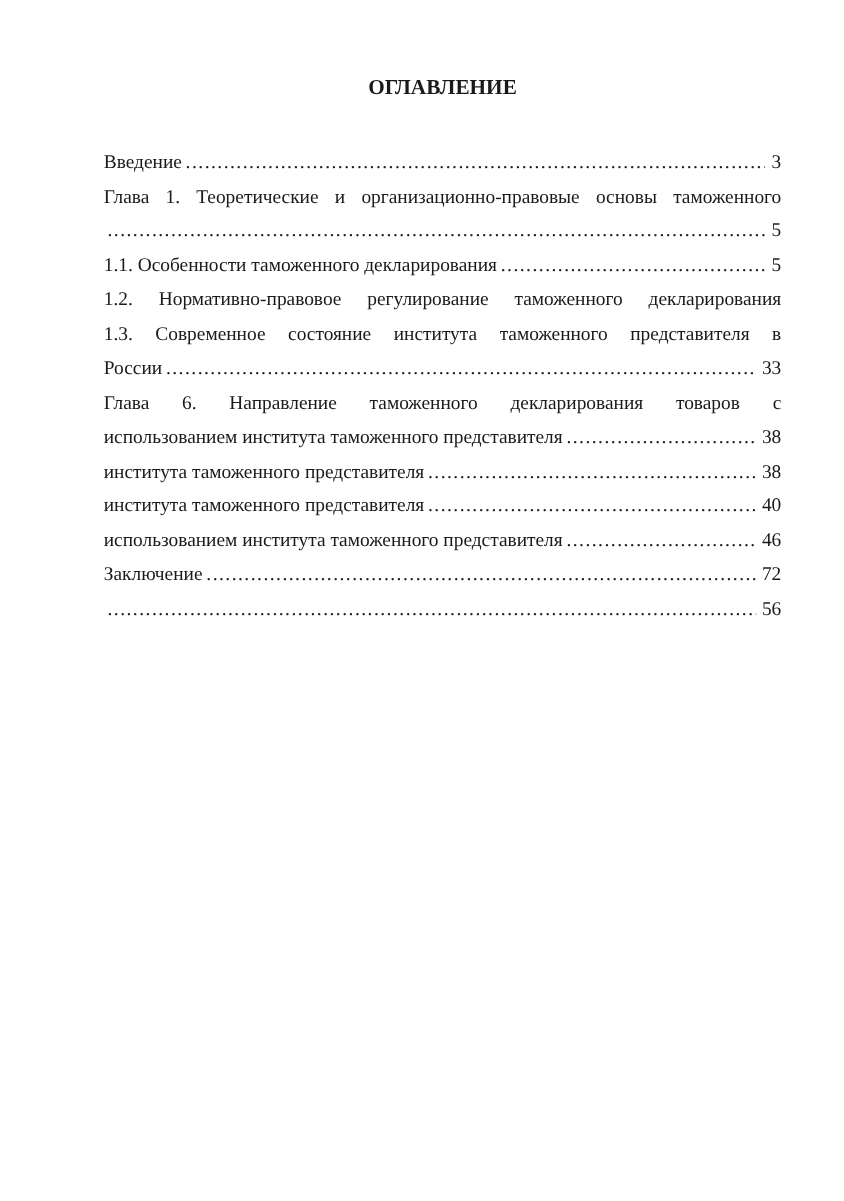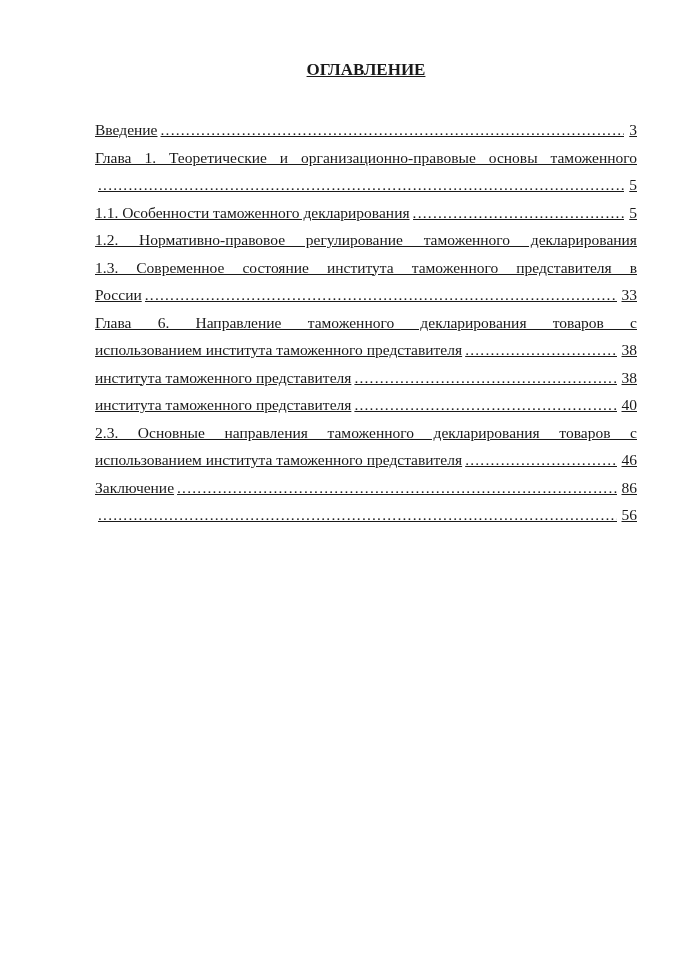--- a/index.html
+++ b/index.html
@@ -7,24 +7,23 @@
     position: relative;
     width: 675px;
     height: 961px;
     background: #ffffff;
     font-family: "Liberation Serif", "DejaVu Serif", serif;
     color: #1a1a1a;
     overflow: hidden;
   }
   .content {
     position: absolute;
-    left: 95px;
+    left: 83px;
     top: 60px;
     width: 542px;
-    text-decoration: underline;
   }
   .doc-title {
     font-size: 17px;
     font-weight: 700;
     text-align: center;
     line-height: 20px;
     margin: 0 0 14px 0;
   }
   .toc-entries {
     font-size: 15.5px;
@@ -112,32 +111,31 @@
           </div>
         </div>
         <div class="entry">
           <div class="line-last">
             <span class="line-text">института таможенного представителя</span>
             <span class="dots"></span>
             <span class="page-num">40</span>
           </div>
         </div>
         <div class="entry">
-          <div class="line-fill">2.3. Основные направления таможенного декларирования товаров с</div>
           <div class="line-last">
             <span class="line-text">использованием института таможенного представителя</span>
             <span class="dots"></span>
             <span class="page-num">46</span>
           </div>
         </div>
         <div class="entry">
           <div class="line-last">
             <span class="line-text">Заключение</span>
             <span class="dots"></span>
-            <span class="page-num">86</span>
+            <span class="page-num">72</span>
           </div>
         </div>
         <div class="entry">
           <div class="line-last">
             <span class="dots"></span>
             <span class="page-num">56</span>
           </div>
         </div>
       </div>
   </div>

